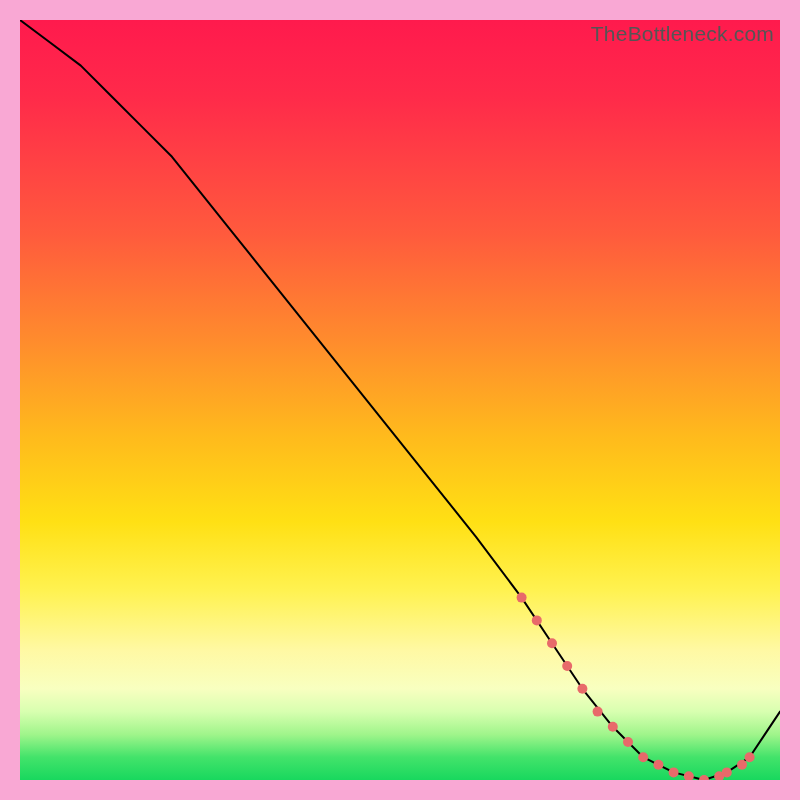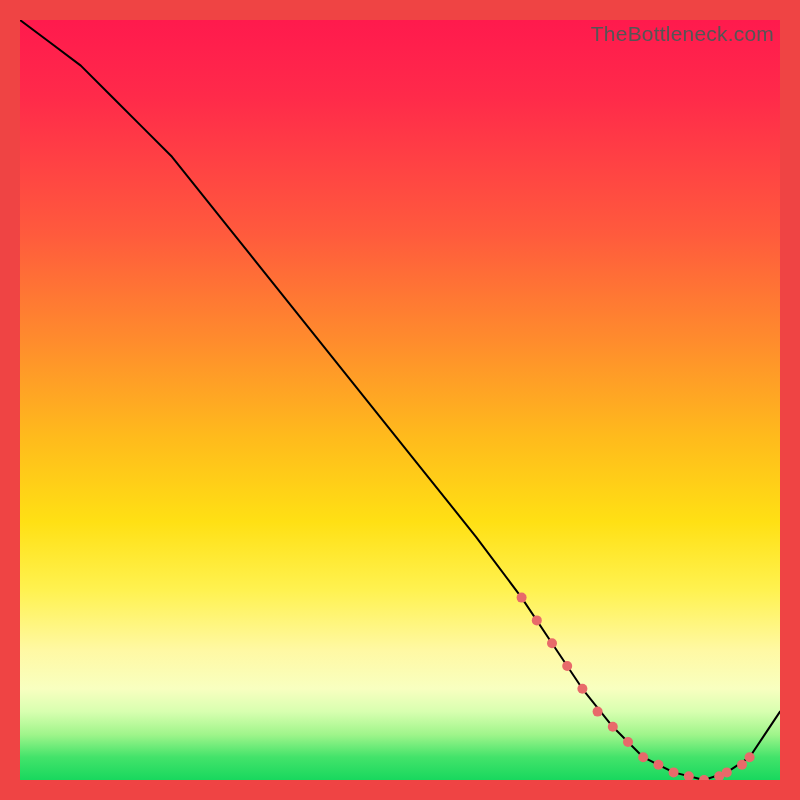--- a/index.html
+++ b/index.html
@@ -8,21 +8,21 @@
     width: 800px;
     height: 800px;
     background: #000;
     overflow: hidden;
     font-family: Arial, Helvetica, sans-serif;
   }
   .frame {
     position: relative;
     width: 800px;
     height: 800px;
-    background: #ef4444;
+    background: #f9a8d4;
   }
   .plot {
     position: absolute;
     left: 20px;
     top: 20px;
     width: 760px;
     height: 760px;
     
     background: linear-gradient(
       to bottom,

